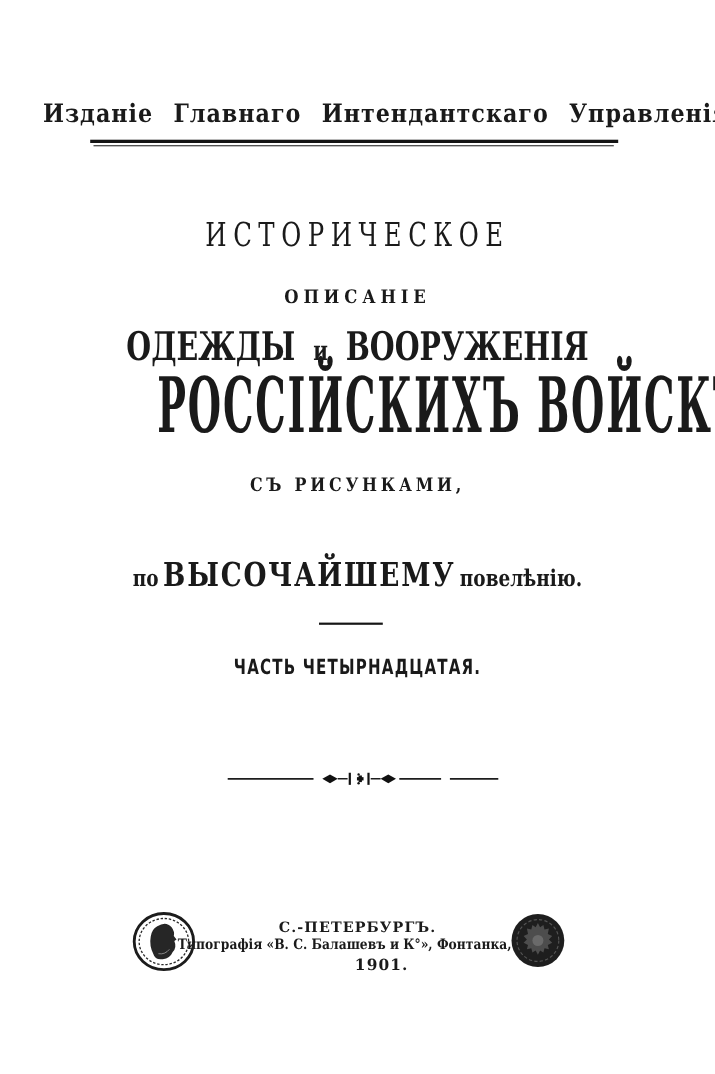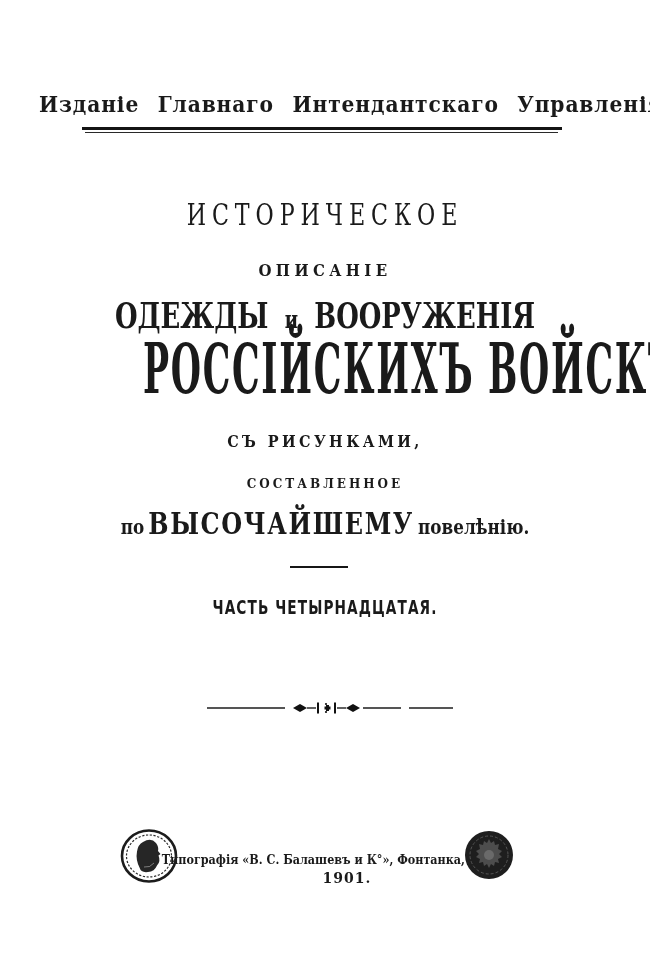--- a/index.html
+++ b/index.html
@@ -148,21 +148,20 @@
   <div class="rule-thin"></div>
 
   <div class="cline t1">ИСТОРИЧЕСКОЕ</div>
   <div class="cline t2">ОПИСАНІЕ</div>
 
   <div class="cline t3"><span>ОДЕЖДЫ</span> <span class="conj">и</span> <span>ВООРУЖЕНІЯ</span></div>
 
   <div class="cline t4">РОССІЙСКИХЪ ВОЙСКЪ</div>
 
   <div class="cline sub">СЪ РИСУНКАМИ,</div>
-  <div class="cline comp">СОСТАВЛЕННОЕ</div>
 
   <div class="cline decree"><span class="d-small">по</span> <span class="d-big">ВЫСОЧАЙШЕМУ</span> <span class="d-small">повелѣнію.</span></div>
 
   <div class="short-rule"></div>
 
   <div class="cline part">ЧАСТЬ ЧЕТЫРНАДЦАТАЯ.</div>
 
   <div class="ornament">
     <svg width="250" height="16" viewBox="0 0 250 16">
       <line x1="2" y1="8" x2="80" y2="8" stroke="#1d1d1d" stroke-width="1.6"></line>
@@ -174,20 +173,21 @@
       <rect x="121" y="5" width="3" height="6" fill="#111"></rect>
       <circle cx="121" cy="12" r="1.1" fill="#111"></circle>
       <rect x="129" y="2.5" width="2" height="11" fill="#111"></rect>
       <line x1="132" y1="8" x2="141" y2="8" stroke="#1d1d1d" stroke-width="1.4"></line>
       <polygon points="141,8 148,4 155,8 148,12" fill="#111"></polygon>
       <line x1="158" y1="8" x2="196" y2="8" stroke="#1d1d1d" stroke-width="1.6"></line>
       <line x1="204" y1="8" x2="248" y2="8" stroke="#1d1d1d" stroke-width="1.6"></line>
     </svg>
   </div>
 
+  <div class="cline imprint-city">С.-ПЕТЕРБУРГЪ.</div>
   <div class="cline imprint-printer">Типографія «В. С. Балашевъ и К°», Фонтанка, 95.</div>
   <div class="cline imprint-year">1901.</div>
 
   <div class="seal seal-left">
     <svg width="58" height="56" viewBox="0 0 58 56">
       <ellipse cx="29" cy="27" rx="27" ry="25.5" fill="none" stroke="#1c1c1c" stroke-width="2.6"></ellipse>
       <ellipse cx="29" cy="27" rx="22.5" ry="21" fill="none" stroke="#2a2a2a" stroke-width="1.2" stroke-dasharray="2.2 1.6"></ellipse>
       <path d="M23 13 q8 -5 13 1 q3 4 2 8 l2.5 3 -2 1.5 q2.5 6 -1.5 10 q-2.5 6 -9 6.5 q-7 1 -8.5 -4.5 q-4 -8 -2.5 -16 q1 -7 6 -9.5 z" fill="#262626"></path>
       <path d="M34 34 q-4 5 -10 4" stroke="#ffffff" stroke-width="0.8" fill="none" opacity="0.5"></path>
     </svg>

